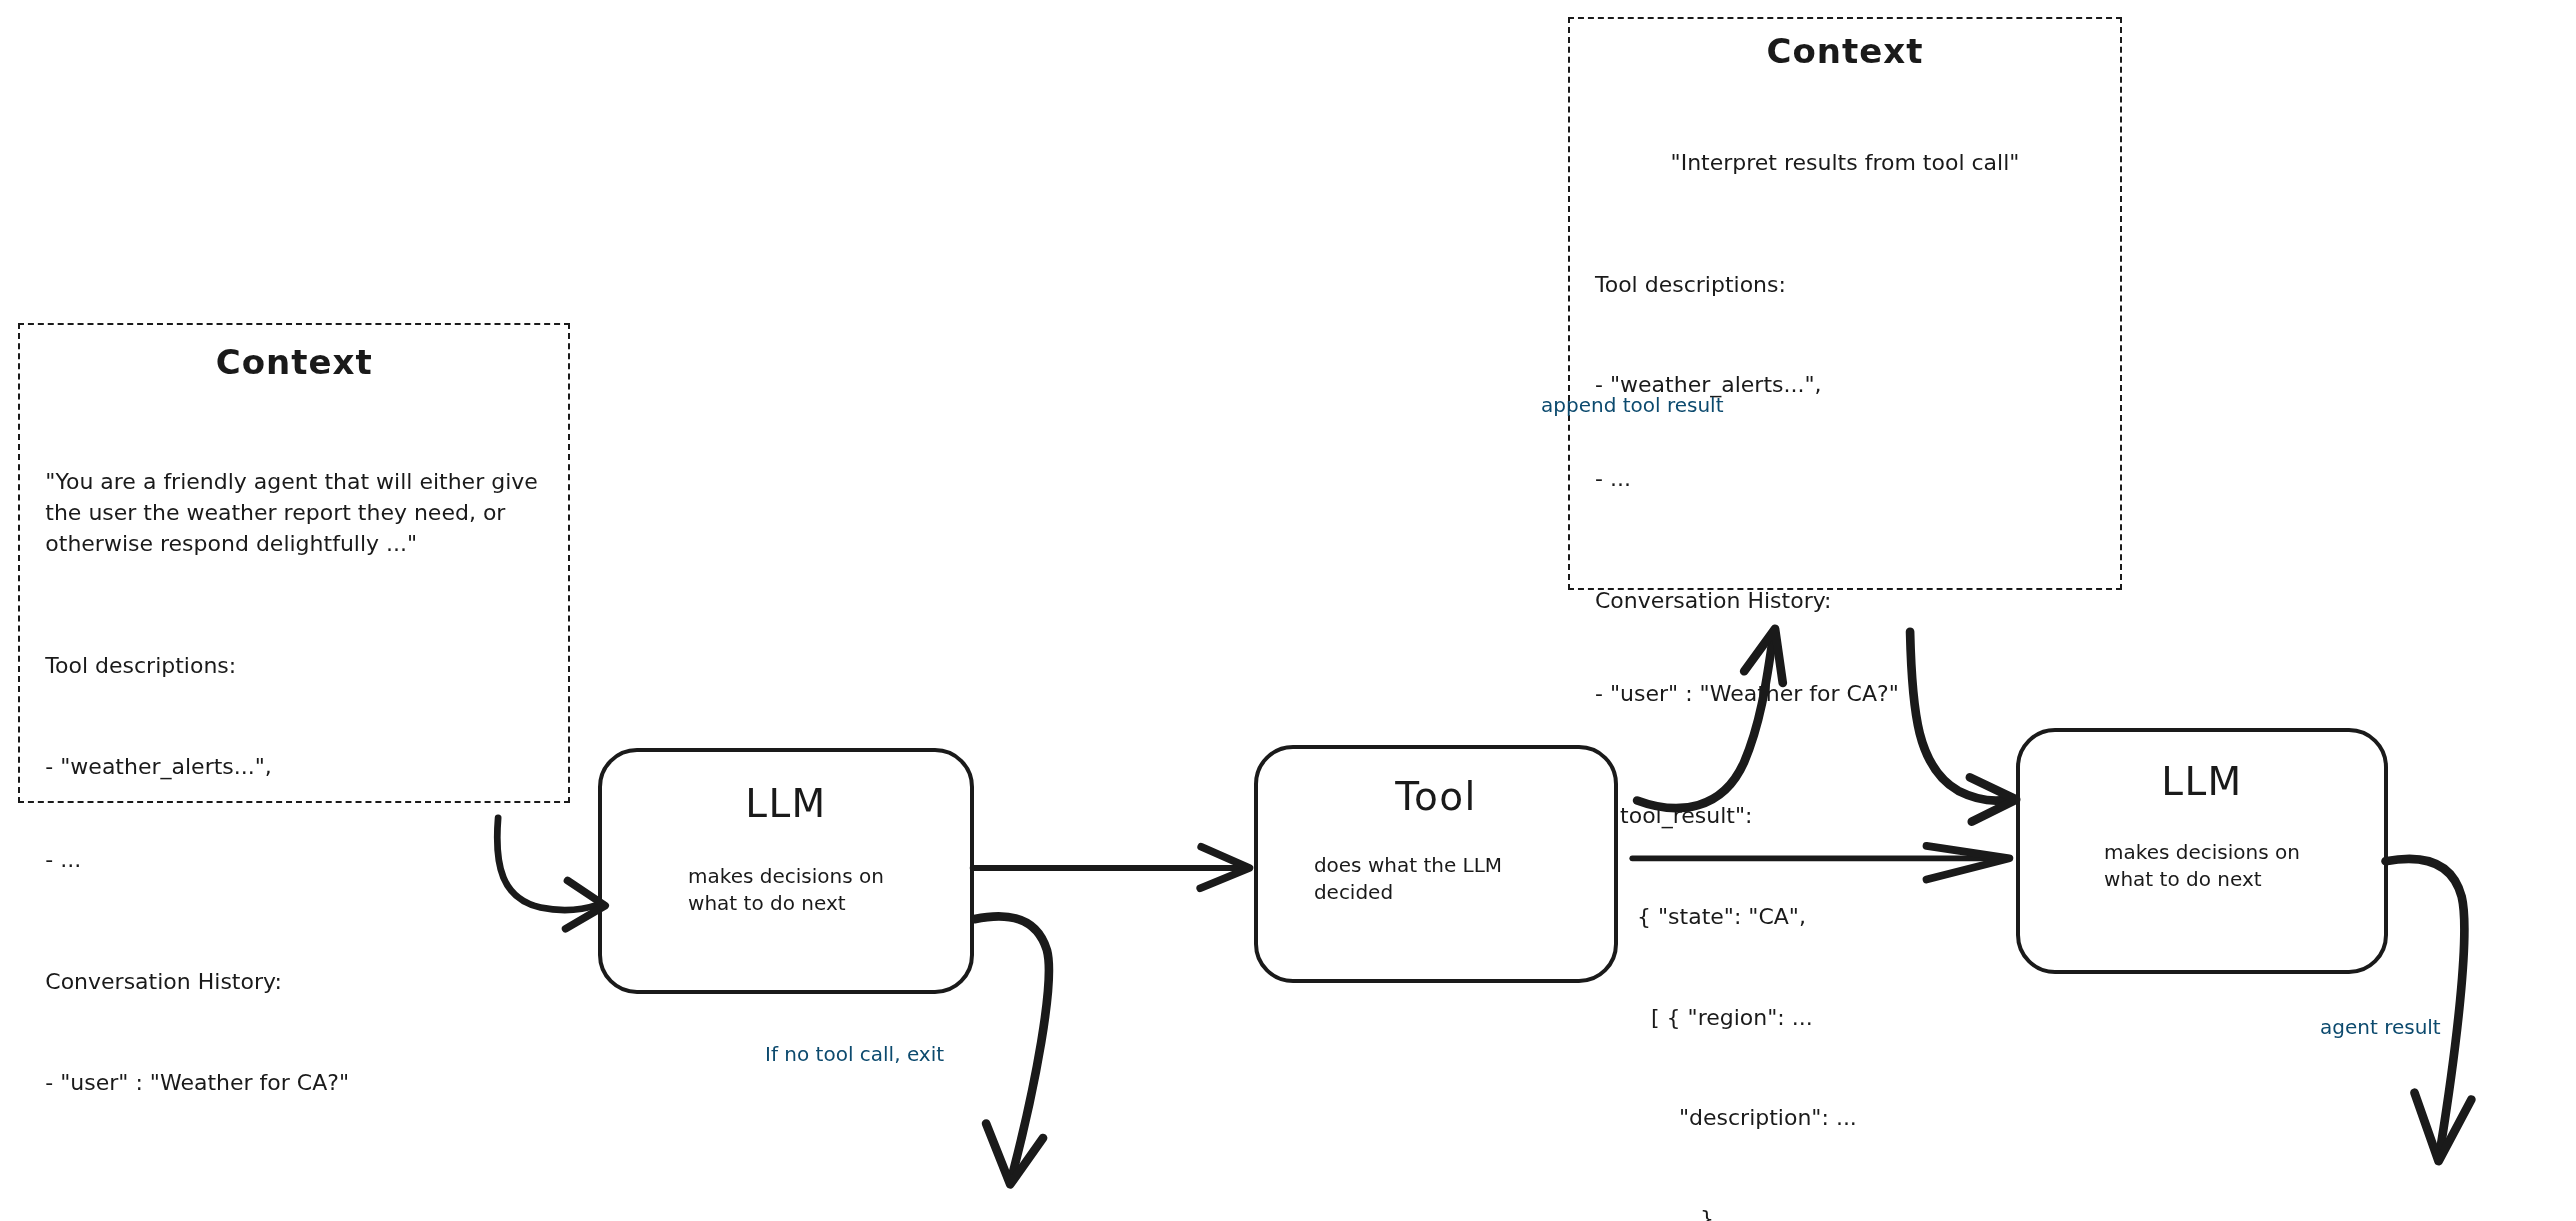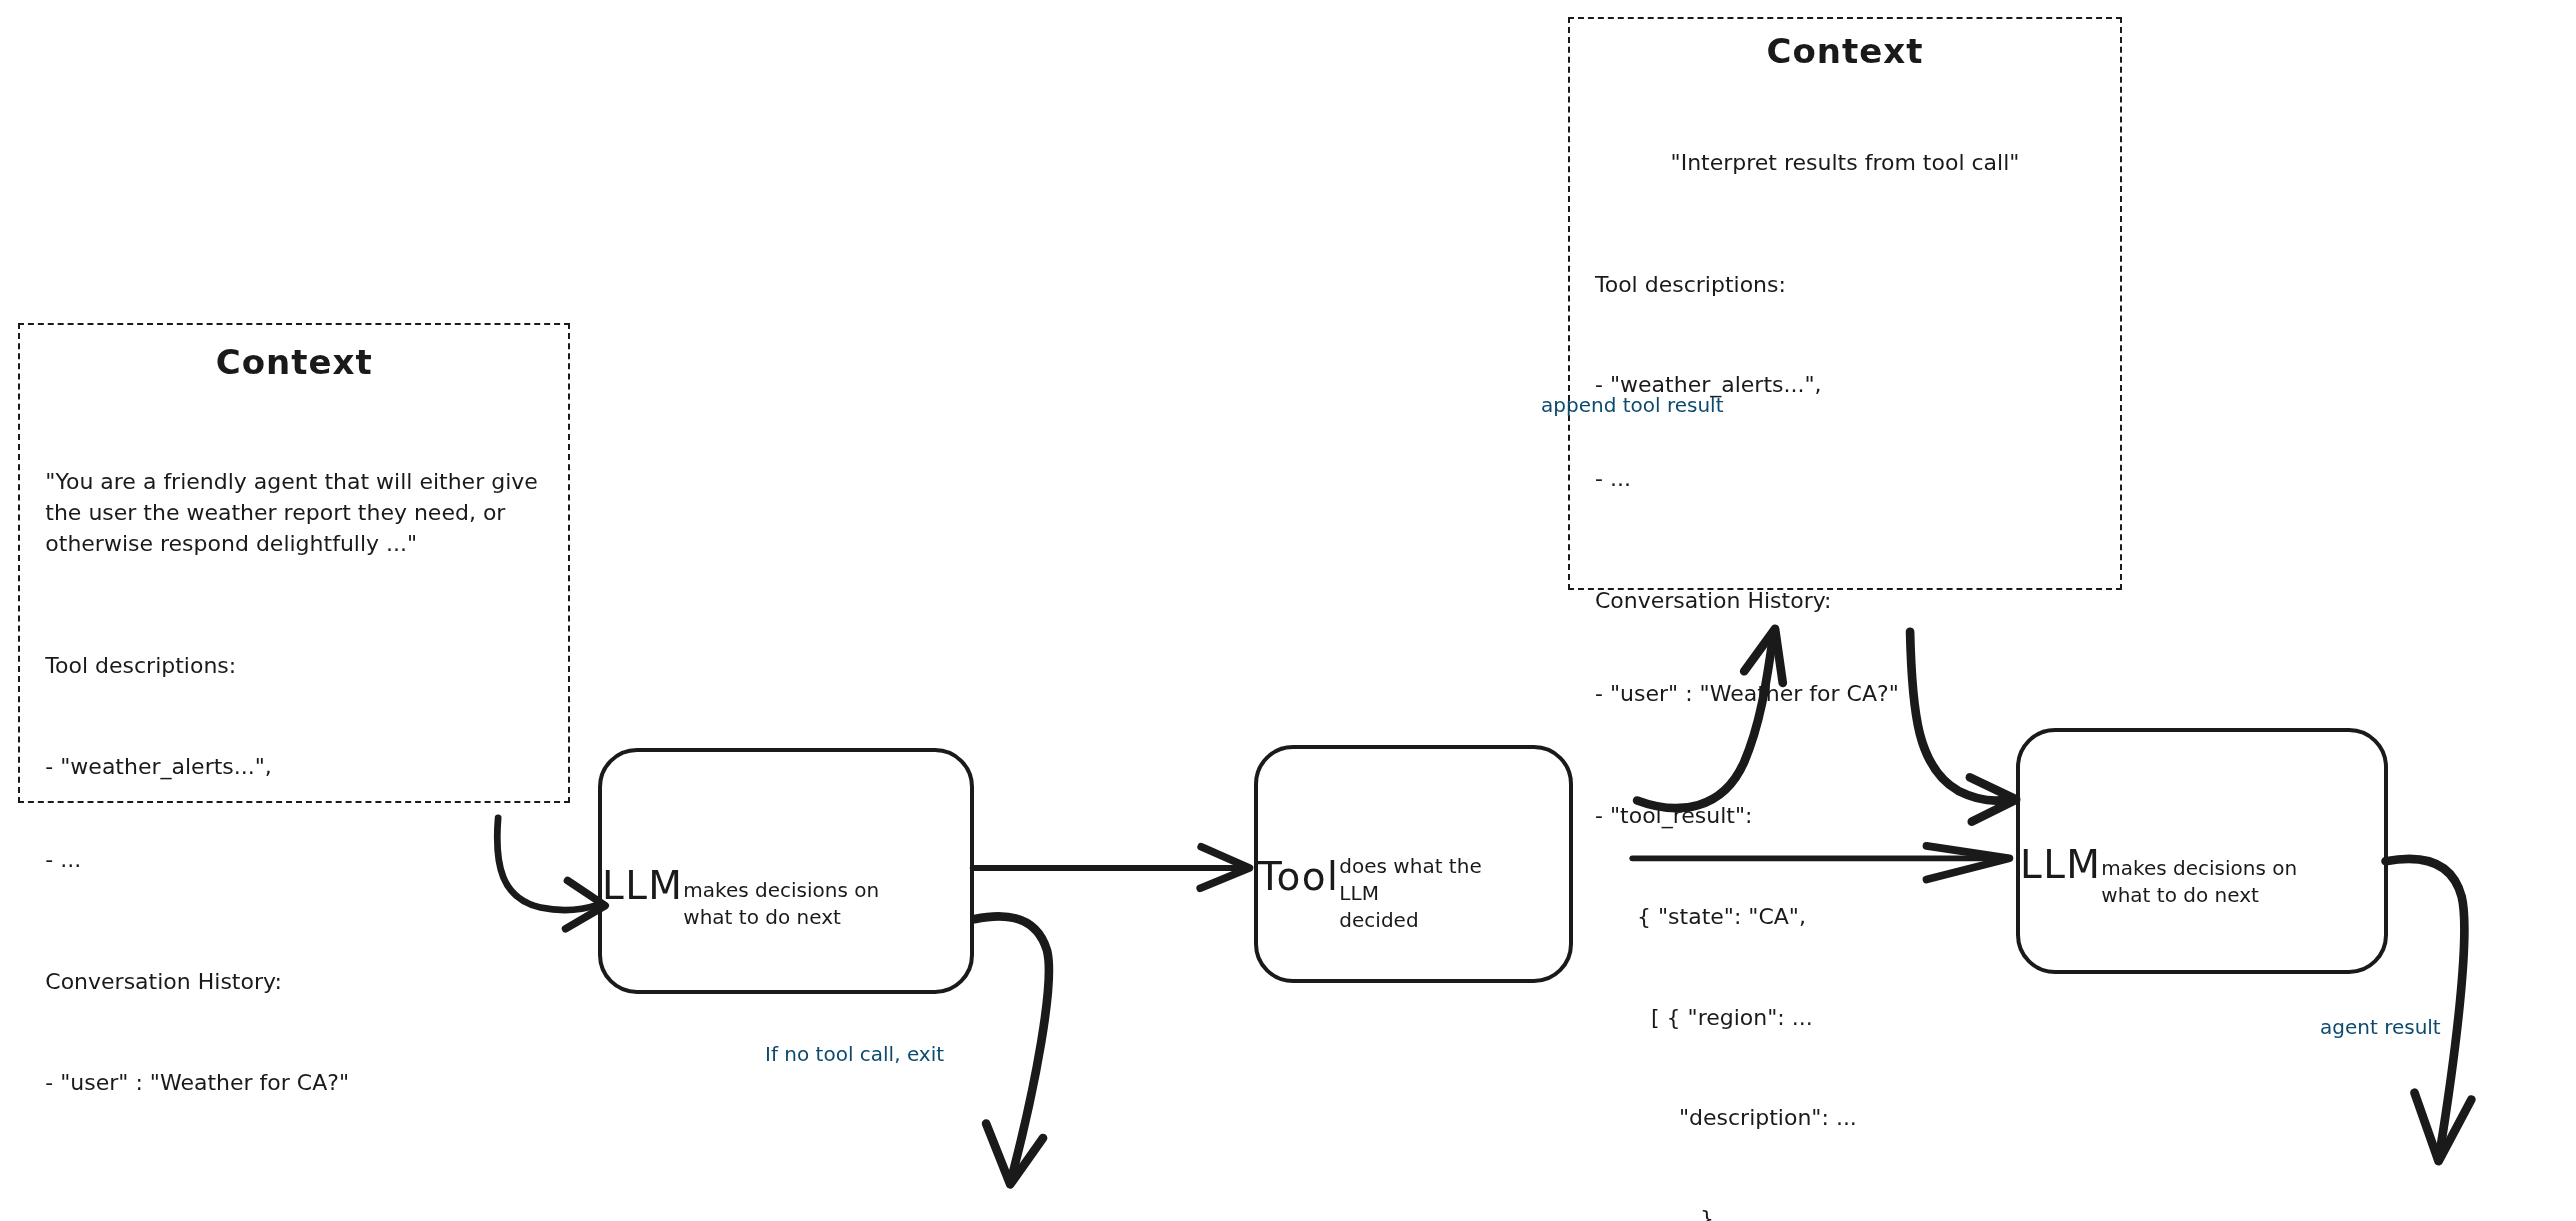--- a/index.html
+++ b/index.html
@@ -51,21 +51,21 @@
   .mono-ish { white-space: pre; }
 
   
   .node {
     position: absolute;
     border: 4.8px solid #1a1a1a;
     border-radius: 39px;
     background: #ffffff;
     box-sizing: border-box;
     display: flex;
-    flex-direction: row;
+    flex-direction: column;
     align-items: center;
   }
   .node-title {
     font-size: 39px;
     font-weight: 500;
     color: #1a1a1a;
     letter-spacing: 1.4px;
   }
   .node-sub {
     font-size: 20px;
@@ -117,21 +117,21 @@
       
     </div>
   </div>
 
   <div class="node" style="left:598px; top:748px; width:376px; height:246px; padding-top:29px;">
     <div class="node-title">LLM</div>
     <div class="node-sub" style="margin-top:37px;">makes decisions on
 what to do next</div>
   </div>
 
-  <div class="node" style="left:1254px; top:745px; width:319px; height:238px; padding-top:25px;">
+  <div class="node" style="left:1254px; top:745px; width:364px; height:238px; padding-top:25px;">
     <div class="node-title">Tool</div>
     <div class="node-sub" style="margin-top:33px; margin-right:56px;">does what the LLM
 decided</div>
   </div>
 
   <div class="node" style="left:2016px; top:728px; width:372px; height:246px; padding-top:27px;">
     <div class="node-title">LLM</div>
     <div class="node-sub" style="margin-top:35px;">makes decisions on
 what to do next</div>
   </div>

